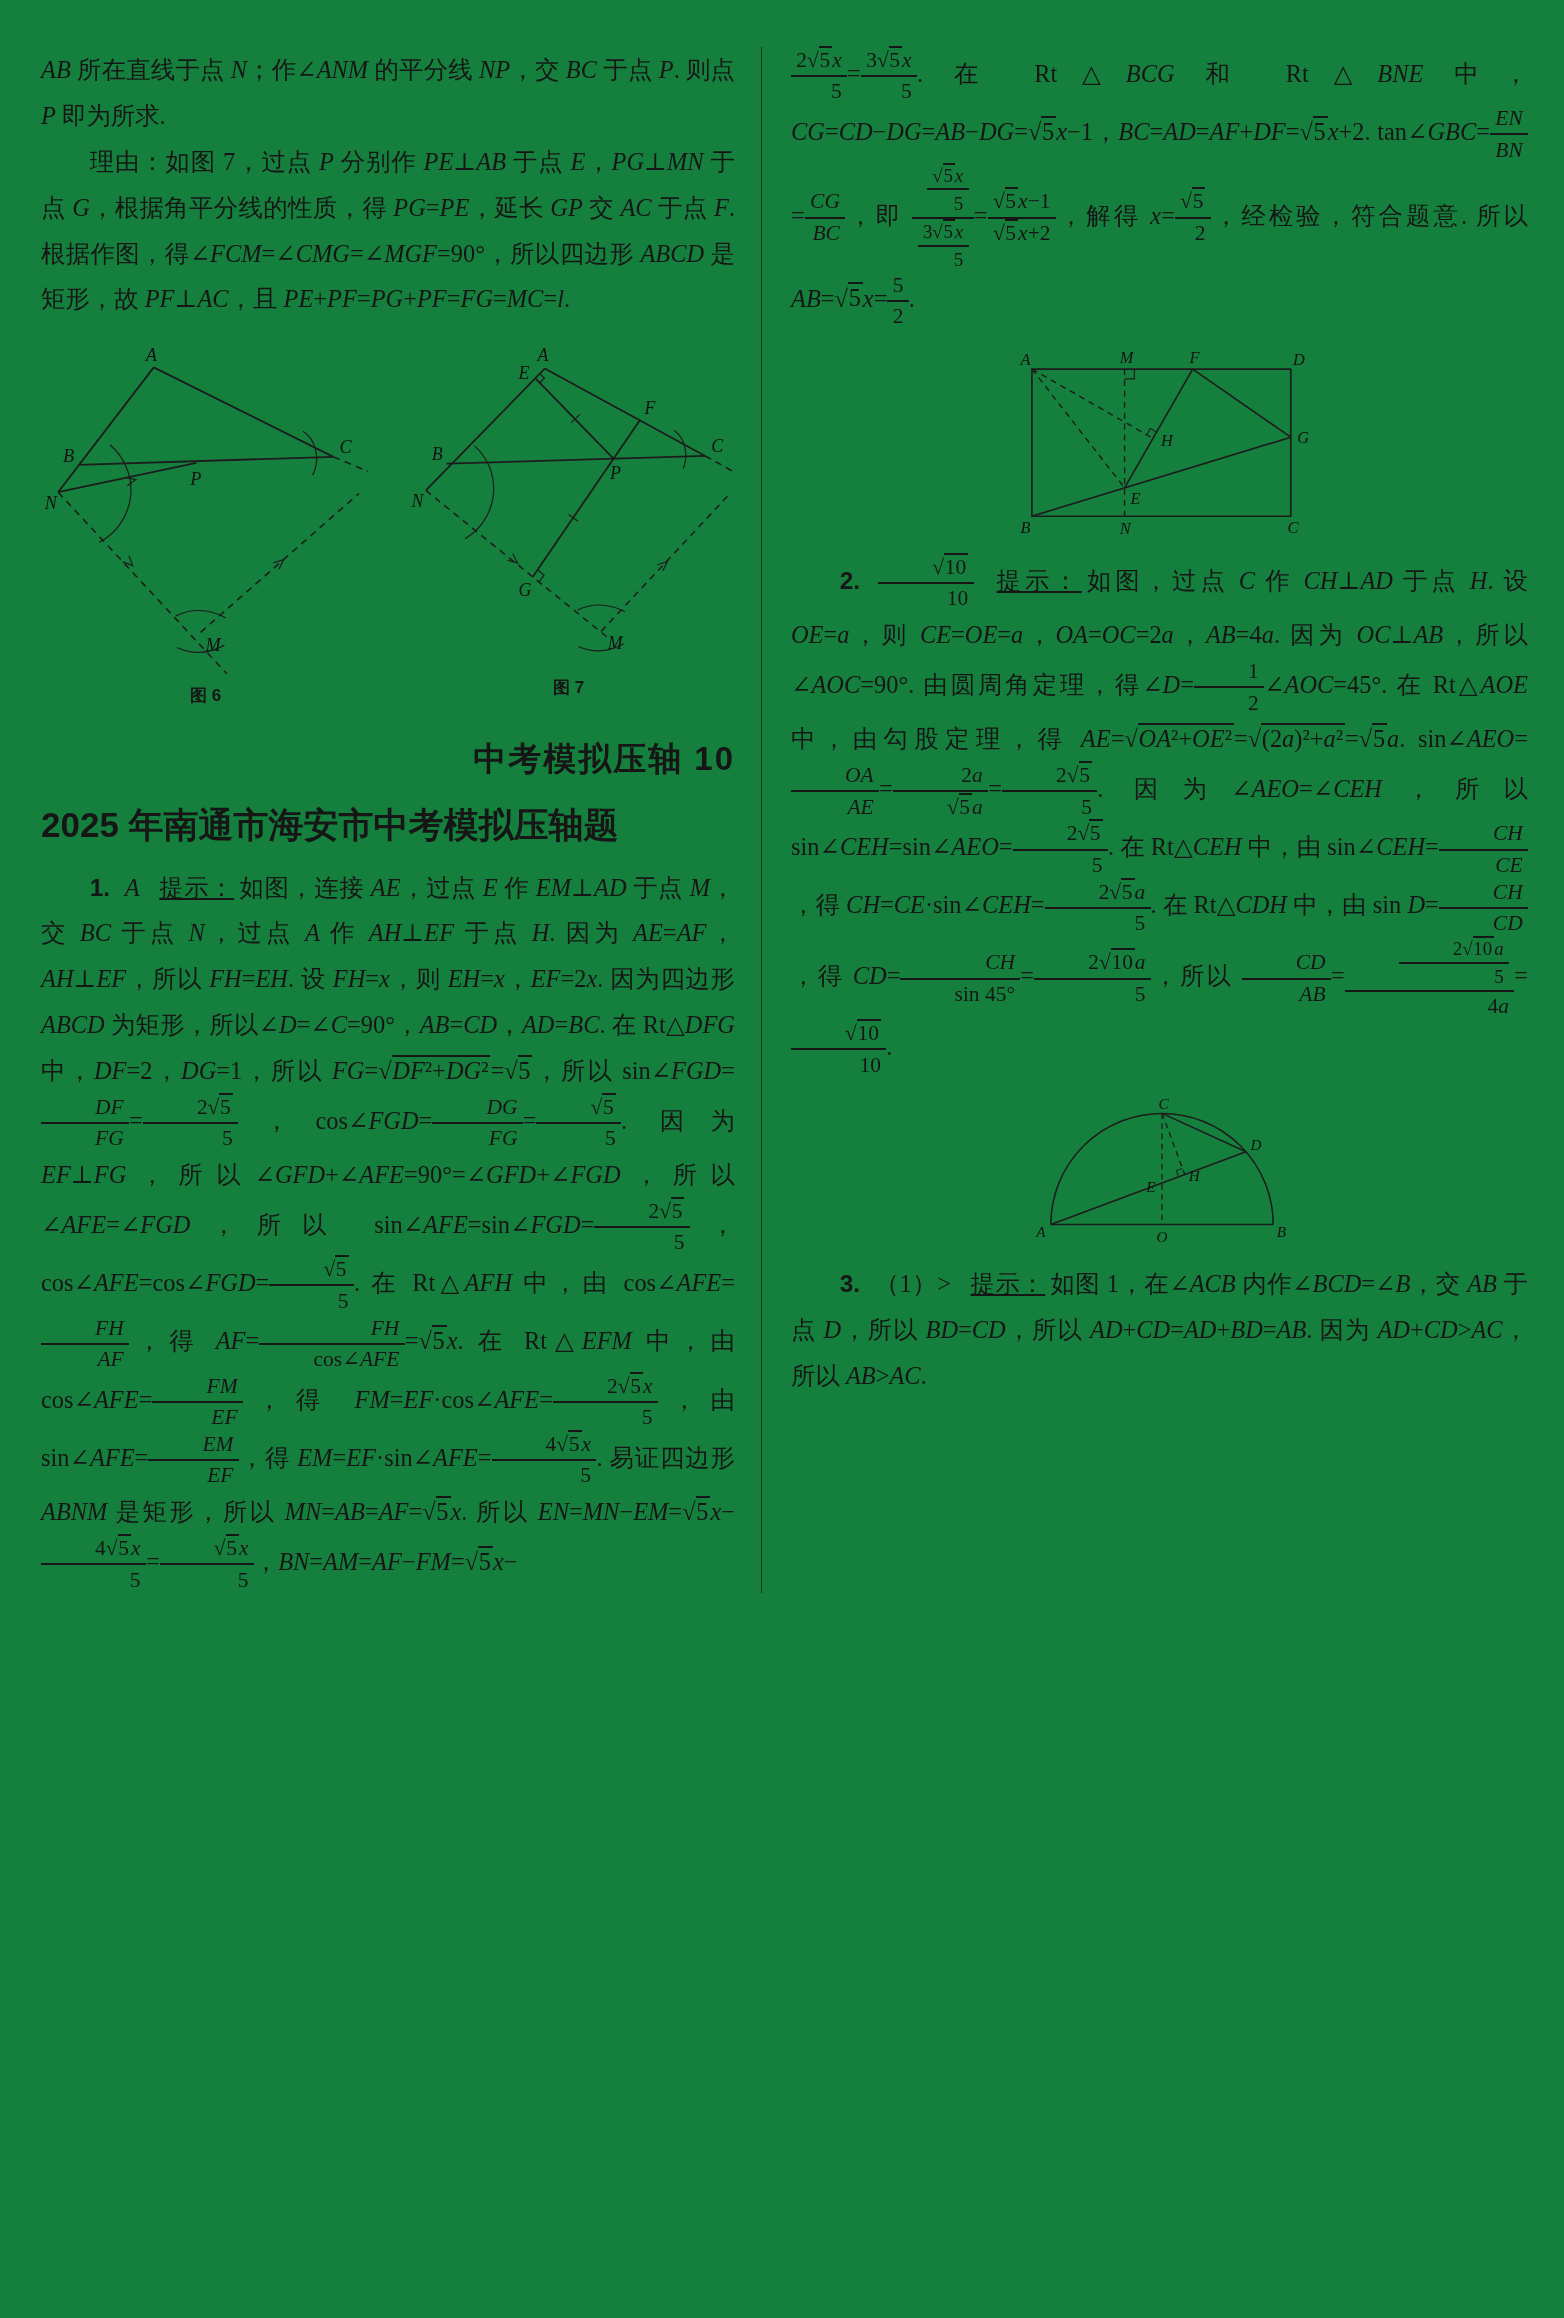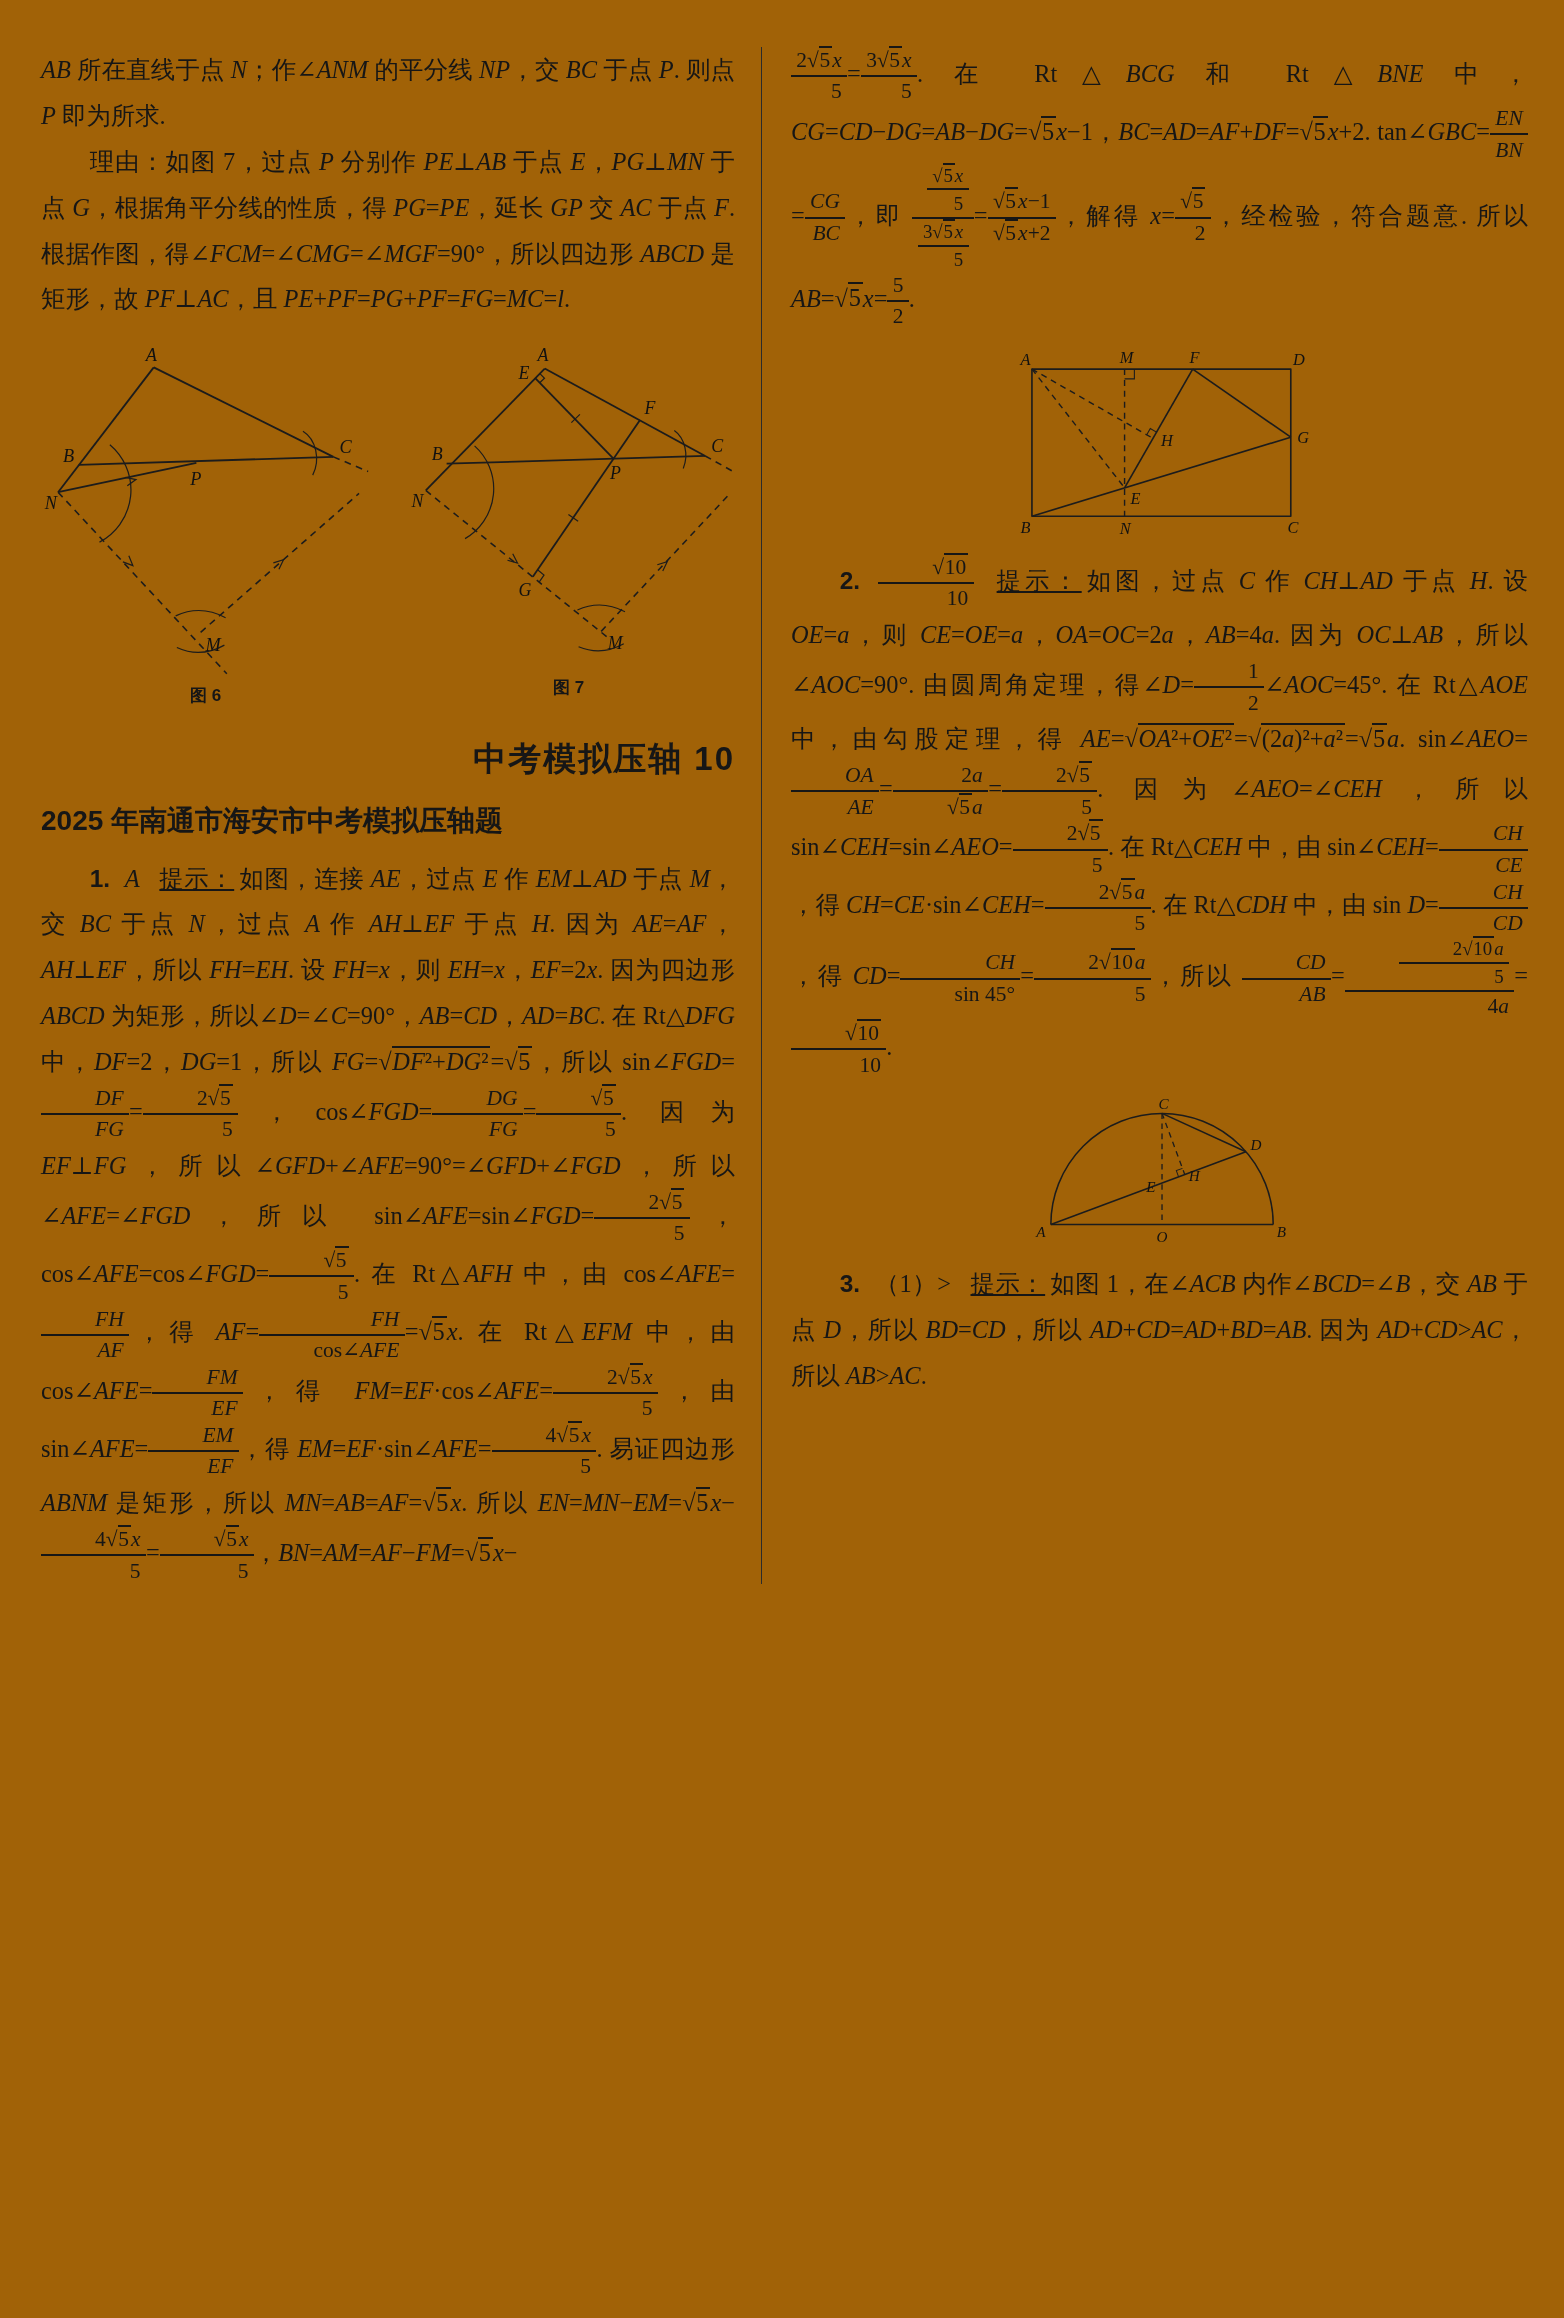--- a/index.html
+++ b/index.html
@@ -1,33 +1,33 @@
 <!DOCTYPE html>
 <html style="font-size:10.5px"><head>
 <meta charset="utf-8">
 <style>
   html, body { margin:0; padding:0; background:#f3f3f1; }
   body { width:1564px; height:2319px; overflow:hidden; position:relative;
          font-family:"Liberation Serif","DejaVu Serif",serif; color:#161616; }
-  .page { box-sizing:border-box; width:1564px; height:2319px; background:#a16207;
+  .page { box-sizing:border-box; width:1564px; height:2319px; background:#15803d;
           padding:47px 36px 72px 41px; position:relative; overflow:hidden; }
   .columns { display:flex; align-items:stretch; }
   .col-left { width:720px; box-sizing:border-box; padding-right:26px; }
   .col-right { flex:1; border-left:1.3px solid #2b2b2b; padding-left:29px; box-sizing:border-box; }
 
   .para { font-size:24.4px; line-height:1.88; text-align:justify; margin:0; }
   .indent { text-indent:2em; }
 
   .pnum { font-family:"Liberation Sans","DejaVu Sans",sans-serif; font-weight:bold; }
   .answer { margin:0 13px 0 8px; }
   .hint { margin-right:5.3px;text-decoration:underline; }
 
   .section-title { text-align:right; font-size:33px; font-weight:bold; letter-spacing:2px;
                    font-family:"Liberation Sans","DejaVu Sans",sans-serif; margin:30px 0 20px; }
-  .sub-title { font-size:28px; font-weight:bold;
+  .sub-title { font-size:35px; font-weight:bold;
                font-family:"Liberation Sans","DejaVu Sans",sans-serif; margin:0 0 16px; }
 
   
   .frac { display:inline-block; vertical-align:middle; text-align:right;
           font-size:0.88em; line-height:1.25; }
   .fnum { display:block; border-bottom:2px solid currentColor; padding:0 5.3px 1.3px; }
   .fden { display:block; padding:1.3px 5.3px 0; }
   .rad .ovl { border-top:2px solid currentColor; padding:0 2px 0 0.7px; }
   i { font-style:italic; }
 

